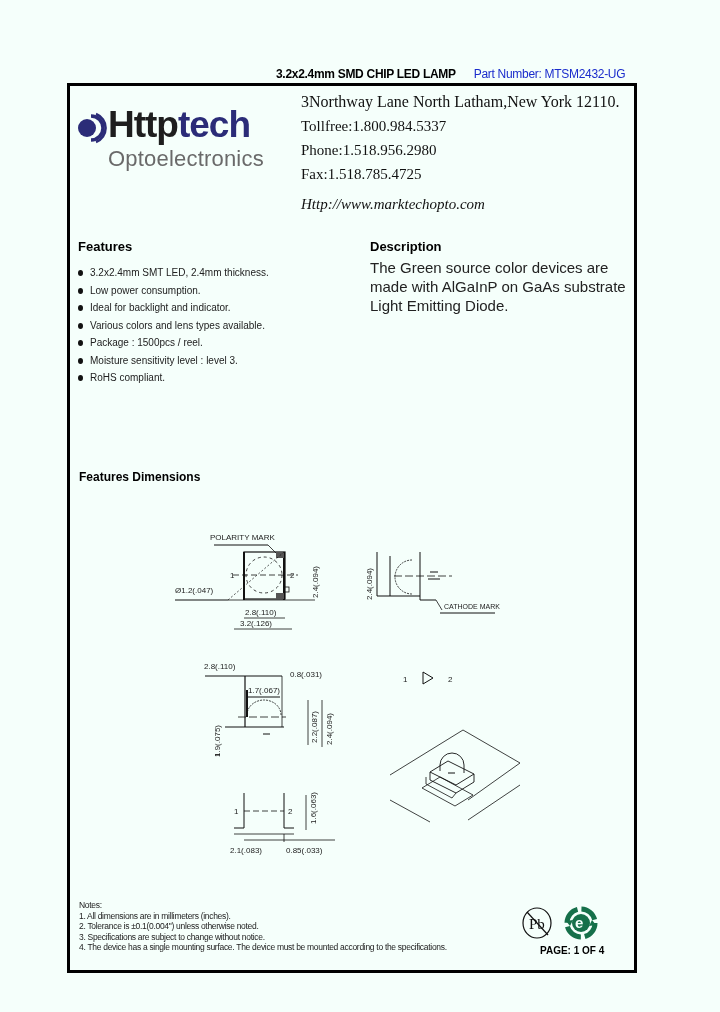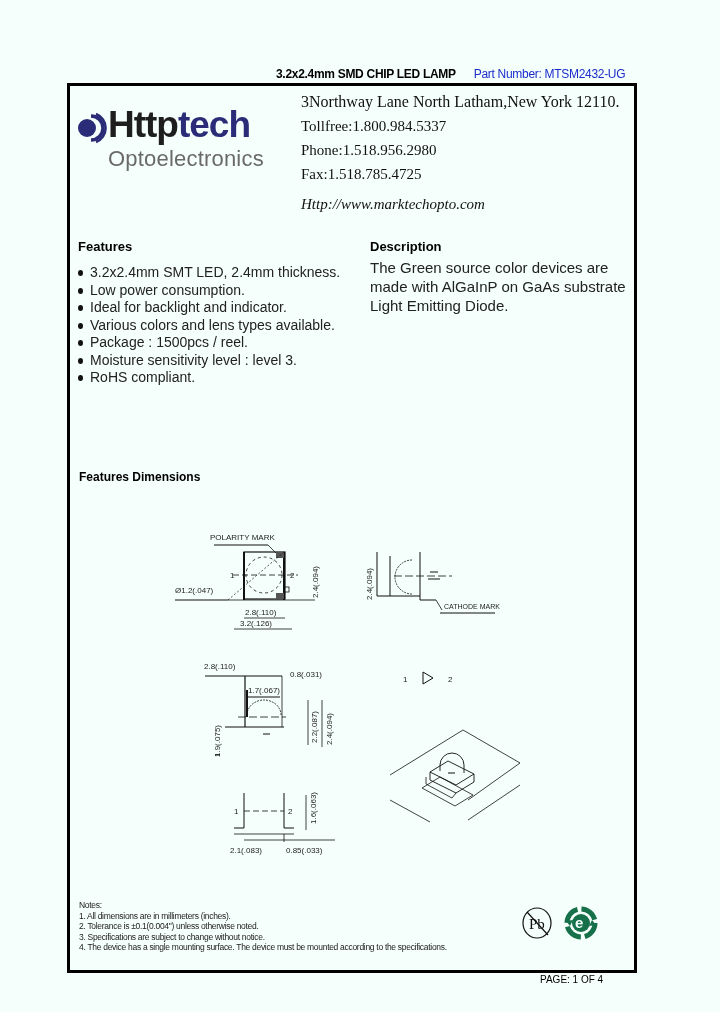--- a/index.html
+++ b/index.html
@@ -46,43 +46,43 @@
     .contact div { height: 24px; line-height: 24px; white-space: nowrap; }
     .contact .addr { font-size: 16px; }
     .contact .url { font-style: italic; margin-top: 6px; }
     h2.sec {
       position: absolute; margin: 0;
       font-size: 13px; font-weight: bold; white-space: nowrap;
     }
     .features { position: absolute; left: 78px; top: 264px; }
     .features li {
       list-style: none; position: relative; padding-left: 12px;
-      font-size: 14px; height: 17.5px; line-height: 17.5px; white-space: nowrap; color: #222;
+      font-size: 10px; height: 17.5px; line-height: 17.5px; white-space: nowrap; color: #222;
     }
     .features ul { margin: 0; padding: 0; }
     .features li::before {
       content: ""; position: absolute; left: 0; top: 6px;
       width: 5px; height: 6px; border-radius: 50%; background: #111;
     }
     .desc {
       position: absolute; left: 370px; top: 258px; width: 260px;
       font-size: 15px; line-height: 19px; color: #222;
     }
     .drawings svg { position: absolute; }
     .drawings text {
       font-family: "Liberation Sans", sans-serif; font-size: 8px; fill: #222;
     }
     .notes {
       position: absolute; left: 79px; top: 900px;
       font-size: 8.5px; line-height: 10.5px; color: #222; letter-spacing: -0.3px;
     }
     .notes div { white-space: nowrap; }
     .page-num {
-      position: absolute; left: 540px; top: 974px;
-      font-size: 10px; font-weight: normal; white-space: nowrap;
+      position: absolute; left: 540px; top: 945px;
+      font-size: 10px; font-weight: bold; white-space: nowrap;
     }
     .cert { position: absolute; }
   </style>
 </head>
 <body>
 
 <div class="header-line">
   <span>3.2x2.4mm SMD CHIP LED LAMP</span><span class="part">Part Number: MTSM2432-UG</span>
 </div>
 

